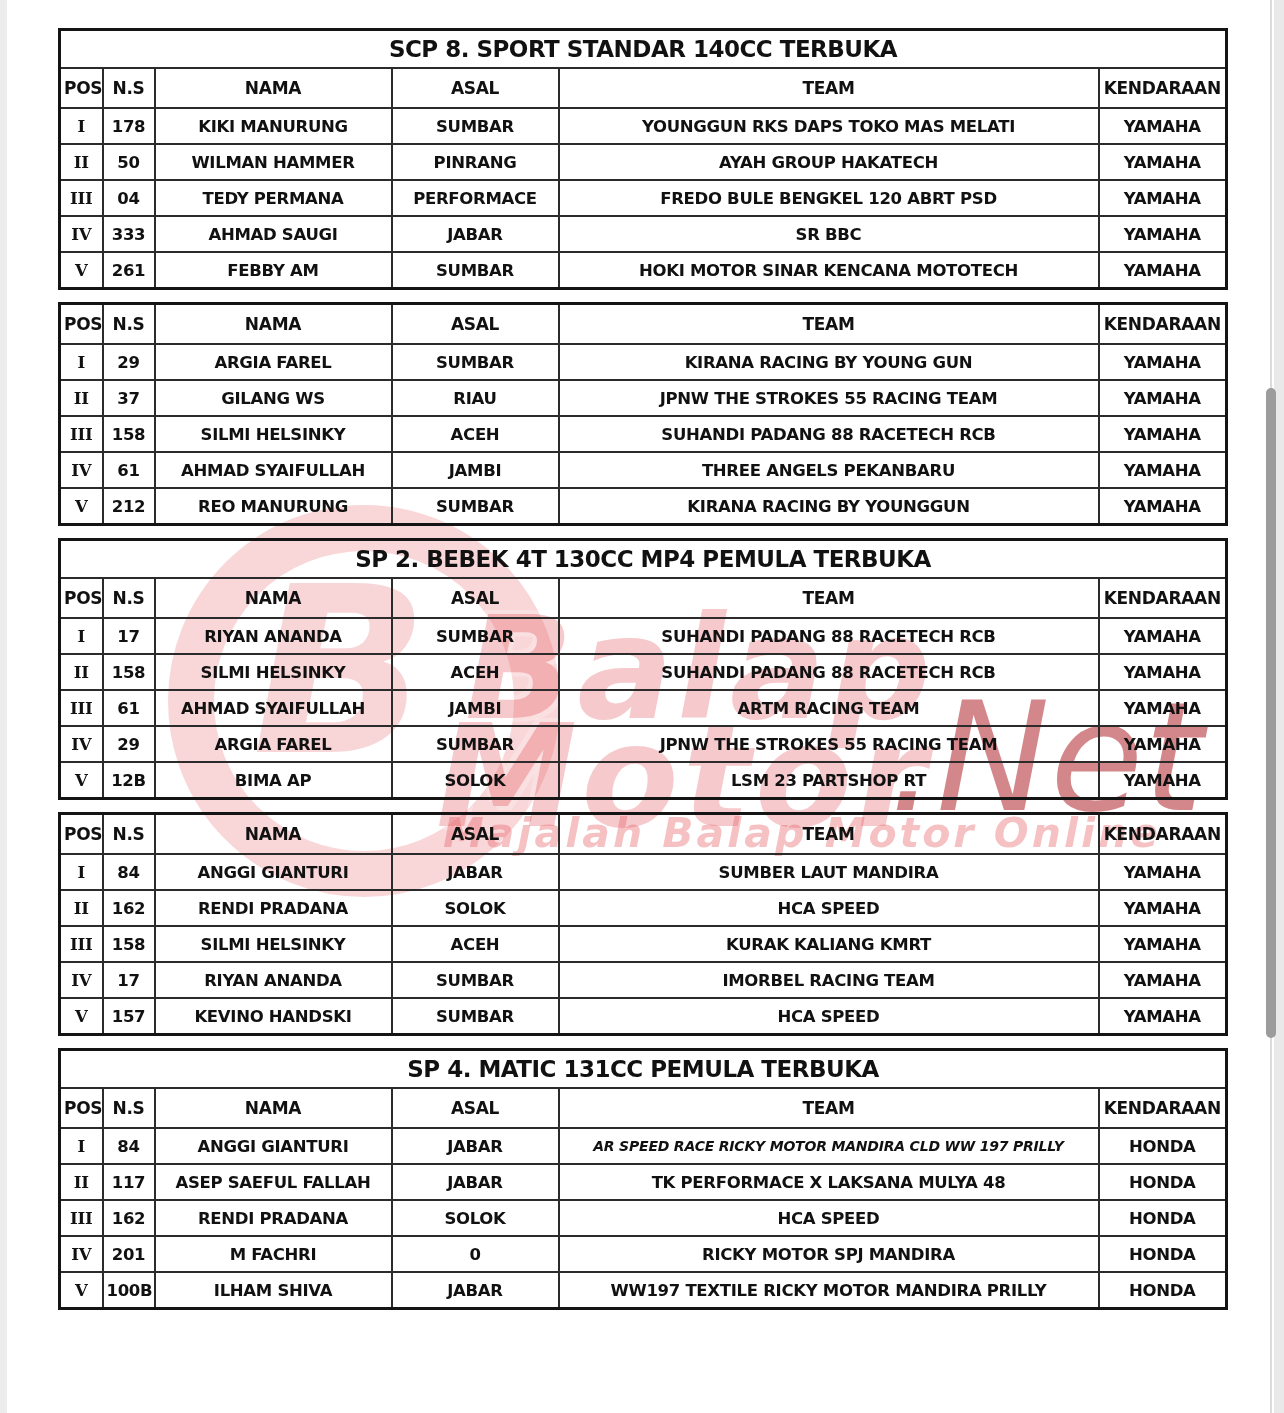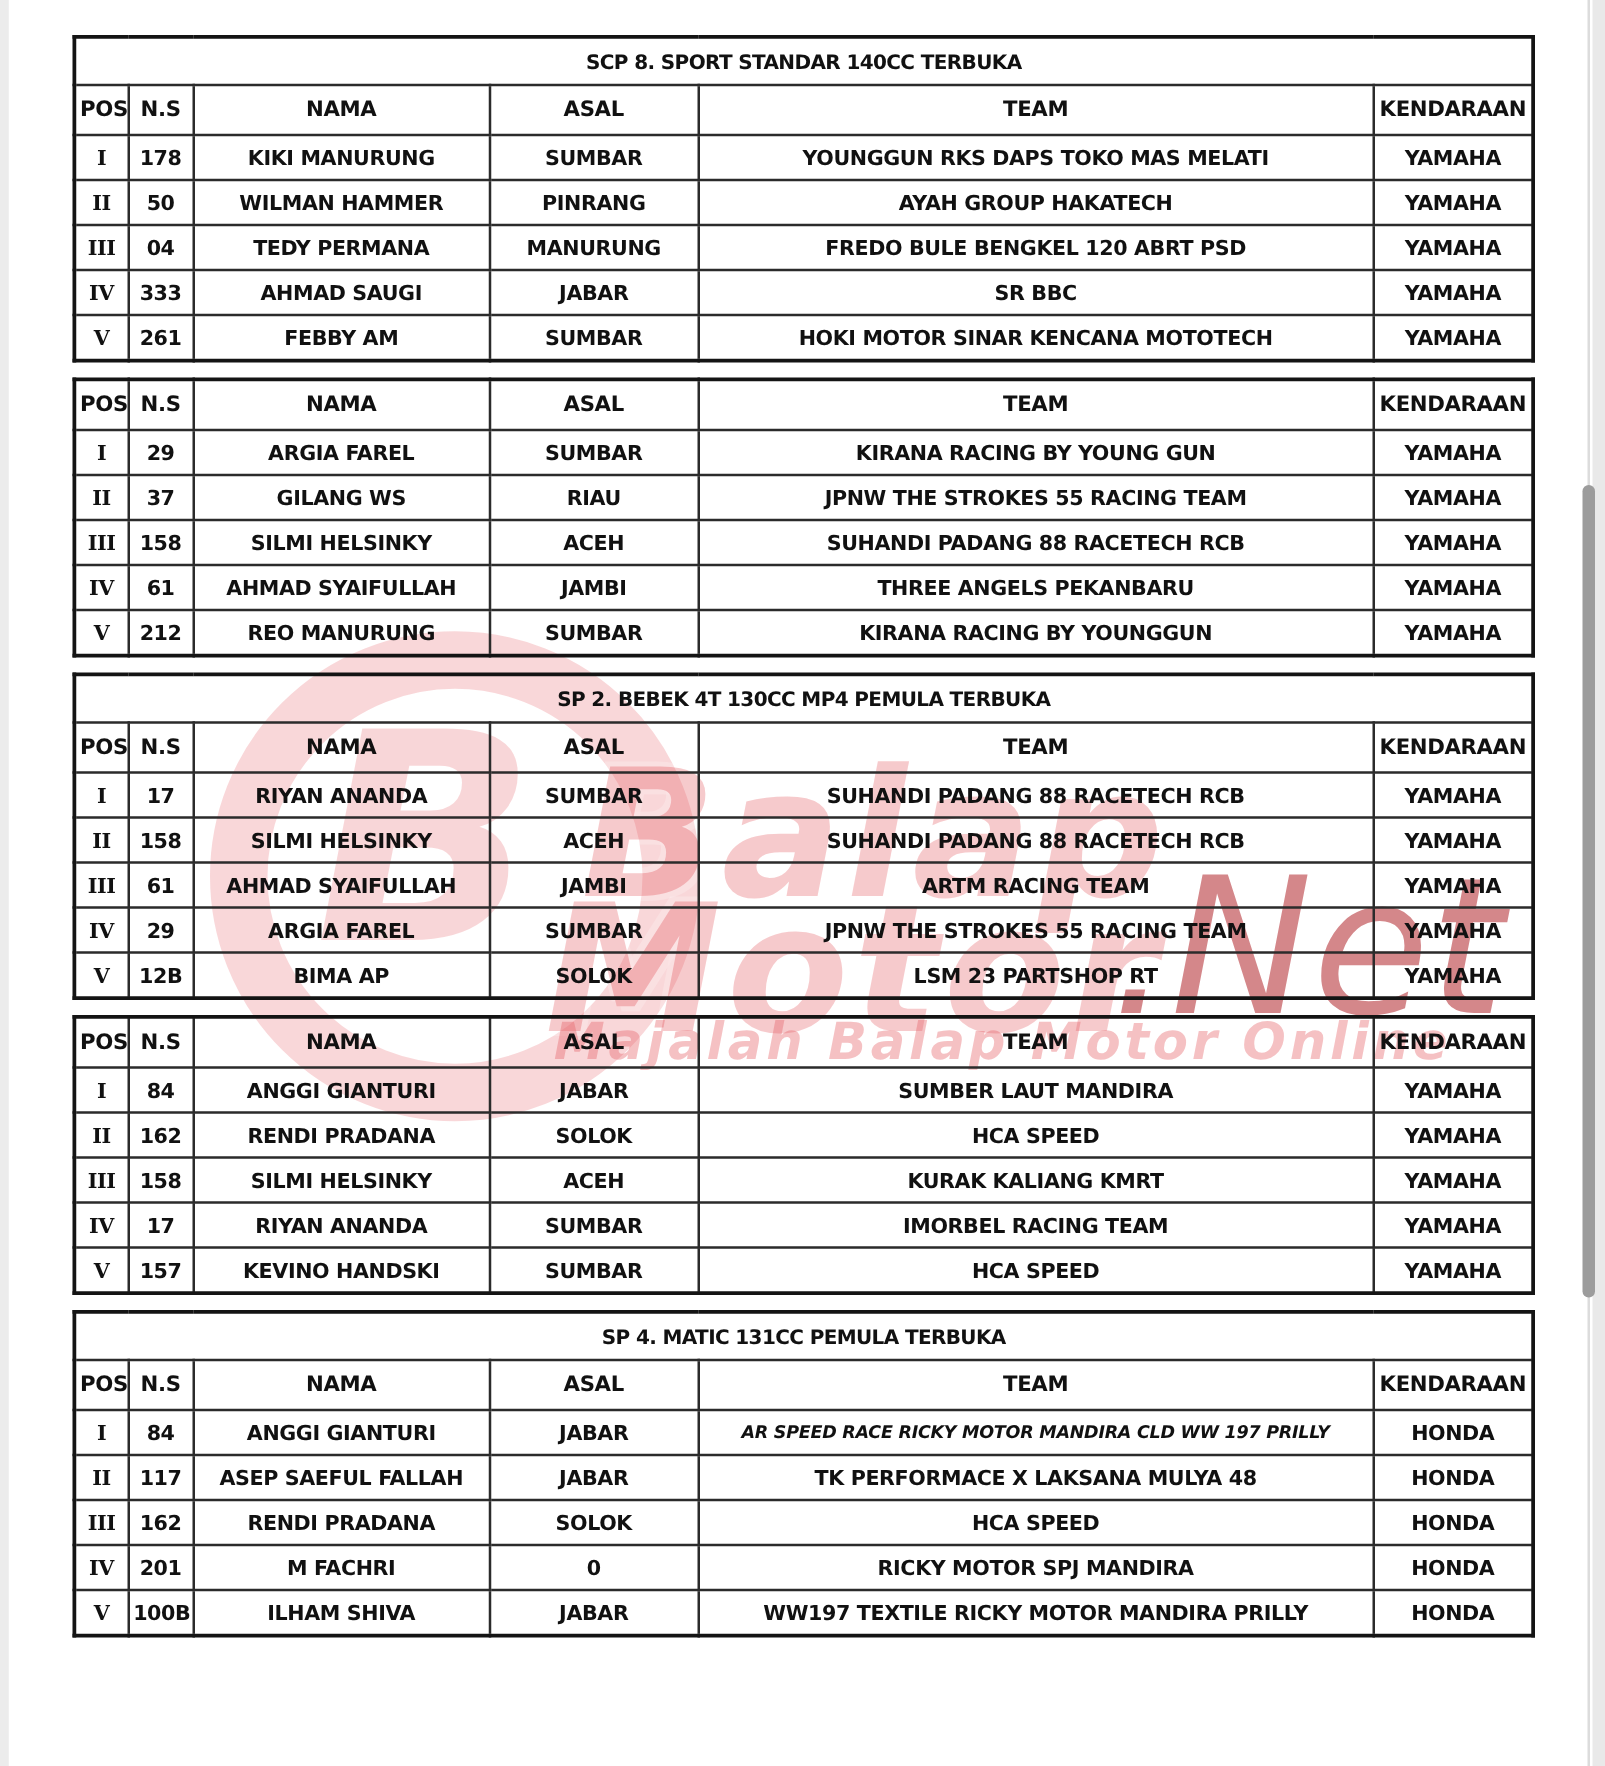--- a/index.html
+++ b/index.html
@@ -76,21 +76,21 @@
   table.results th, table.results td {
     border: 2px solid #2b2b2b;
     overflow: hidden;
     white-space: nowrap;
     padding: 0 3px;
     color: #111;
   }
   table.results { border: 3px solid #141414; }
   .title-cell {
     height: 36px;
-    font-size: 16px;
+    font-size: 23px;
     font-weight: bold;
     letter-spacing: -0.5px;
   }
   .head-row th {
     height: 38px;
     font-size: 17px;
     font-weight: bold;
     text-align: center;
     letter-spacing: -0.3px;
     border-top: 2px solid #555;
@@ -162,21 +162,21 @@
     <td class="nama">WILMAN HAMMER</td>
     <td class="asal">PINRANG</td>
     <td class="team">AYAH GROUP HAKATECH</td>
     <td class="kendaraan">YAMAHA</td>
   </tr>
 
   <tr>
     <td class="pos">III</td>
     <td class="ns">04</td>
     <td class="nama">TEDY PERMANA</td>
-    <td class="asal">MANURUNG</td>
+    <td class="asal">PERFORMACE</td>
     <td class="team">FREDO BULE BENGKEL 120 ABRT PSD</td>
     <td class="kendaraan">YAMAHA</td>
   </tr>
 
   <tr>
     <td class="pos">IV</td>
     <td class="ns">333</td>
     <td class="nama">AHMAD SAUGI</td>
     <td class="asal">JABAR</td>
     <td class="team">SR BBC</td>

